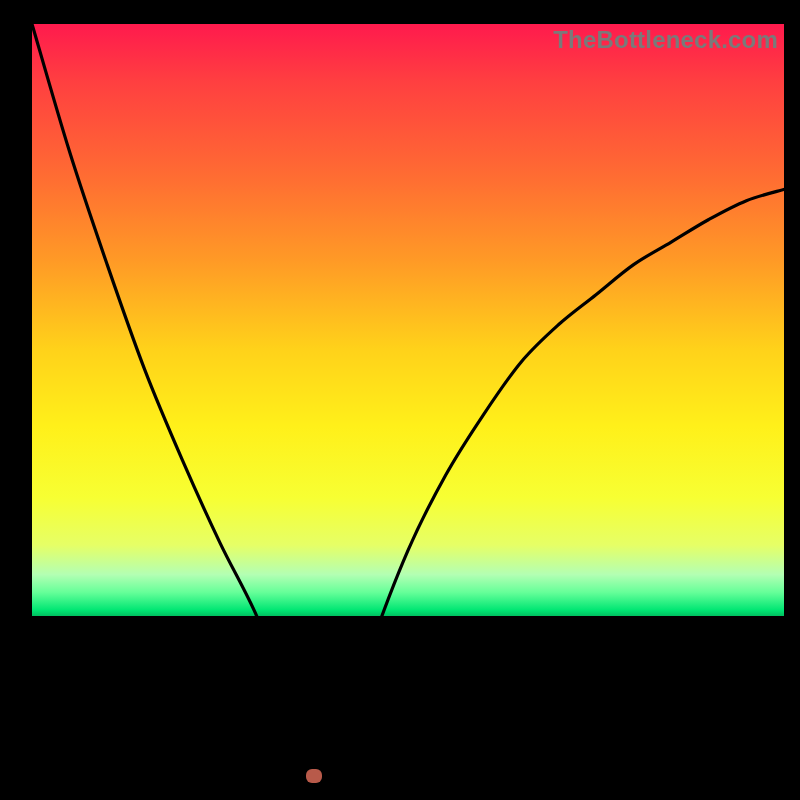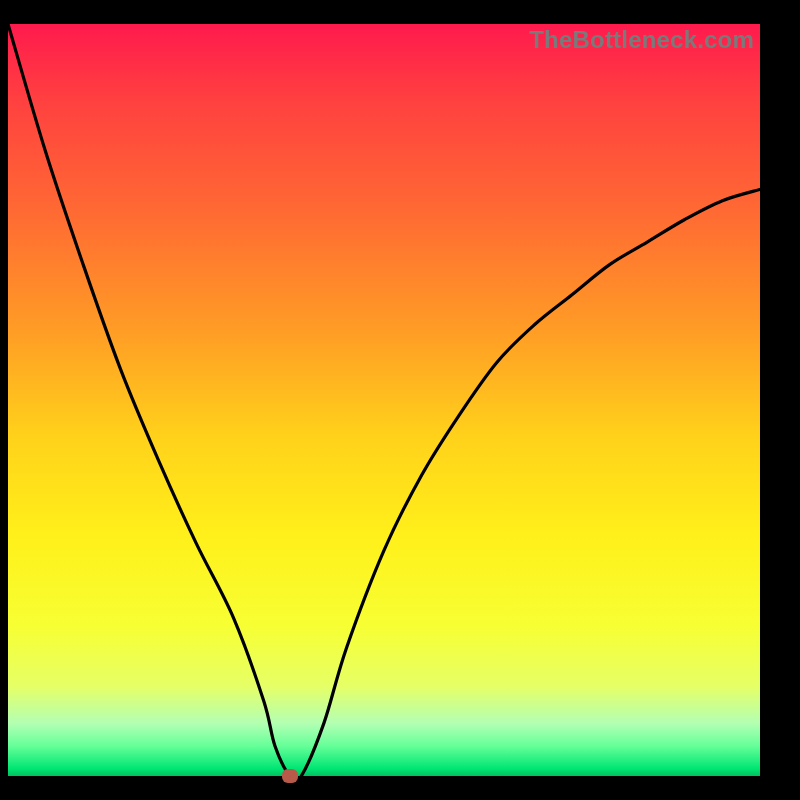--- a/index.html
+++ b/index.html
@@ -12,24 +12,24 @@
     overflow: hidden;
   }
   .frame {
     position: relative;
     width: 800px;
     height: 800px;
     background: #000;
   }
   .plot {
     position: absolute;
-    left: 8px;
+    left: 32px;
     top: 24px;
     width: 752px;
-    height: 752px;
+    height: 592px;
     background: linear-gradient(to bottom,
       #ff1a4d 0%,
       #ff4040 10%,
       #ff6a33 25%,
       #ff9a26 40%,
       #ffd21a 55%,
       #fff01a 68%,
       #f7ff33 80%,
       #e6ff66 88%,
       #b3ffb3 93%,

